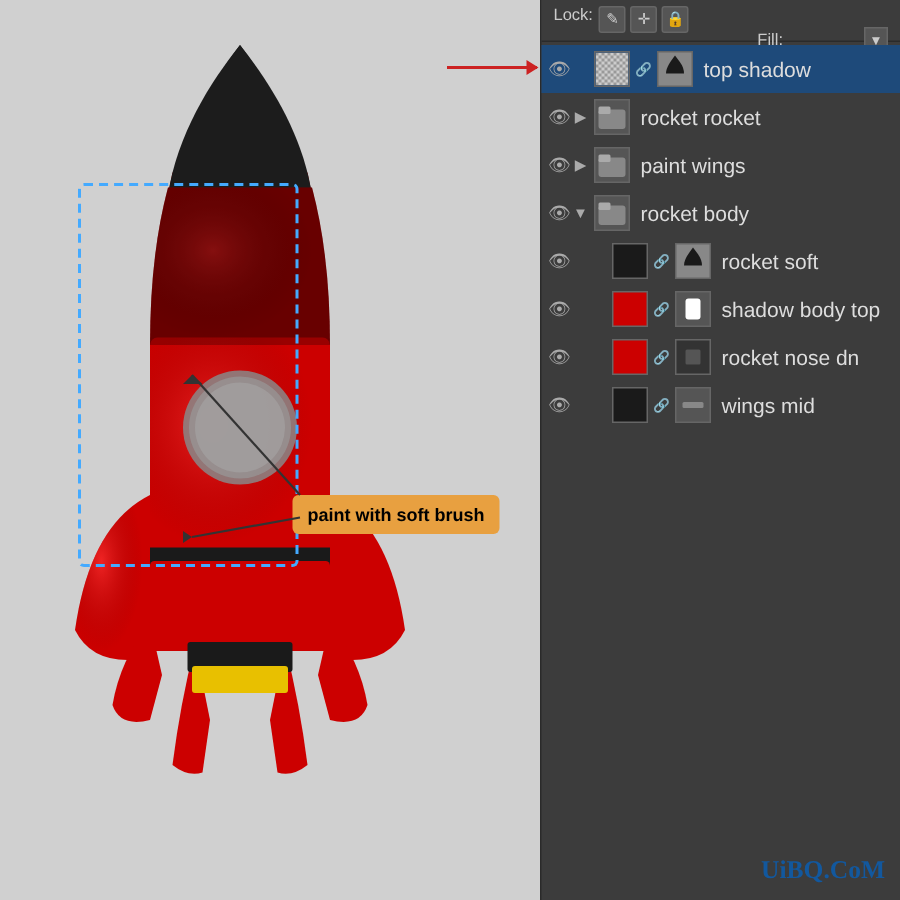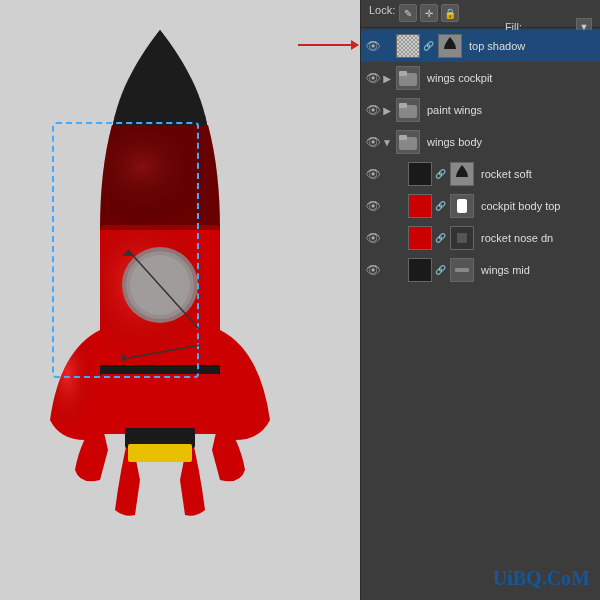--- a/index.html
+++ b/index.html
@@ -147,21 +147,21 @@
     }
     .layer-link {
       width: 12px; height: 12px;
       display: flex; align-items: center; justify-content: center;
       color: #888;
       font-size: 10px;
       flex-shrink: 0;
     }
     .layer-name {
       color: #ddd;
-      font-size: 11px;
+      font-size: 14px;
       margin-left: 4px;
       white-space: nowrap;
     }
     .layer-indent {
       width: 12px; flex-shrink: 0;
     }
 
     
     .red-arrow {
       position: absolute;
@@ -180,21 +180,21 @@
       border-left: 8px solid #cc2222;
       border-top: 5px solid transparent;
       border-bottom: 5px solid transparent;
     }
 
     .watermark {
       position: absolute;
       bottom: 10px;
       right: 10px;
       color: rgba(0,100,200,0.7);
-      font-size: 20px;
+      font-size: 17px;
       font-weight: bold;
       font-family: Georgia, serif;
       margin-top: 13px;
     }
   </style>
 </head>
 <body>
 
 <div class="canvas-area">
 
@@ -251,20 +251,23 @@
       <rect x="98" y="424" width="64" height="18" fill="#e8c000" rx="2"></rect>
 
       <path d="M82,105 Q70,150 70,210 L190,210 Q190,150 178,105 Z" fill="rgba(0,0,0,0.25)" stroke="none"></path>
     </svg>
 
     
     <div style="position:absolute; left:22px; top:102px; width:147px; height:256px;
                 border: 2px dashed #44aaff; pointer-events:none; border-radius: 4px;"></div>
   </div>
 
+  <div class="annotation-box" style="position:absolute; left:195px; top:330px;">
+    <span>paint with soft brush</span>
+  </div>
 
   <svg style="position:absolute;left:0;top:0;width:360px;height:600px;pointer-events:none;">
 
     <line x1="200" y1="330" x2="128" y2="250" stroke="#333" stroke-width="1.5"></line>
     <polygon points="128,250 122,256 135,256" fill="#333"></polygon>
 
     <line x1="200" y1="345" x2="128" y2="358" stroke="#333" stroke-width="1.5"></line>
     <polygon points="128,358 122,354 122,362" fill="#333"></polygon>
   </svg>
 
@@ -313,21 +316,21 @@
       </div>
       <div class="layer-item">
         <div class="layer-eye">👁</div>
         <div class="layer-arrow">▶</div>
         <div class="layer-thumb" style="background: rgb(85, 85, 85);">
           <svg width="22" height="22" viewBox="0 0 22 22">
             <rect x="2" y="6" width="18" height="13" rx="2" fill="#888"></rect>
             <rect x="2" y="4" width="8" height="5" rx="1" fill="#aaa"></rect>
           </svg>
         </div>
-        <div class="layer-name">wings cockpit</div>
+        <div class="layer-name">rocket rocket</div>
       </div>
       <div class="layer-item">
         <div class="layer-eye">👁</div>
         <div class="layer-arrow">▶</div>
         <div class="layer-thumb" style="background: rgb(85, 85, 85);">
           <svg width="22" height="22" viewBox="0 0 22 22">
             <rect x="2" y="6" width="18" height="13" rx="2" fill="#888"></rect>
             <rect x="2" y="4" width="8" height="5" rx="1" fill="#aaa"></rect>
           </svg>
         </div>
@@ -335,21 +338,21 @@
       </div>
       <div class="layer-item">
         <div class="layer-eye">👁</div>
         <div class="layer-arrow">▼</div>
         <div class="layer-thumb" style="background: rgb(85, 85, 85);">
           <svg width="22" height="22" viewBox="0 0 22 22">
             <rect x="2" y="6" width="18" height="13" rx="2" fill="#888"></rect>
             <rect x="2" y="4" width="8" height="5" rx="1" fill="#aaa"></rect>
           </svg>
         </div>
-        <div class="layer-name">wings body</div>
+        <div class="layer-name">rocket body</div>
       </div>
       <div class="layer-item">
         <div class="layer-eye">👁</div>
         <div class="layer-arrow"></div>
         <div class="layer-indent"></div>
         <div class="layer-thumb" style="background: rgb(26, 26, 26);"></div>
         <div class="layer-link" style="font-size: 9px;">🔗</div>
         <div class="layer-thumb" style="background: rgb(136, 136, 136);">
           <svg width="22" height="22" viewBox="0 0 22 22">
             <path d="M11,2 C8,6 5,10 5,14 L17,14 Q17,10 14,6 Z" fill="#1a1a1a"></path>
@@ -361,21 +364,21 @@
         <div class="layer-eye">👁</div>
         <div class="layer-arrow"></div>
         <div class="layer-indent"></div>
         <div class="layer-thumb" style="background: rgb(204, 0, 0);"></div>
         <div class="layer-link" style="font-size: 9px;">🔗</div>
         <div class="layer-thumb" style="background: rgb(85, 85, 85);">
           <svg width="22" height="22">
             <rect x="6" y="4" width="10" height="14" rx="2" fill="#fff"></rect>
           </svg>
         </div>
-        <div class="layer-name">cockpit body top</div>
+        <div class="layer-name">shadow body top</div>
       </div>
       <div class="layer-item">
         <div class="layer-eye">👁</div>
         <div class="layer-arrow"></div>
         <div class="layer-indent"></div>
         <div class="layer-thumb" style="background: rgb(204, 0, 0);"></div>
         <div class="layer-link" style="font-size: 9px;">🔗</div>
         <div class="layer-thumb" style="background: rgb(51, 51, 51);">
           <svg width="22" height="22">
             <rect x="6" y="6" width="10" height="10" rx="1" fill="#555"></rect>

